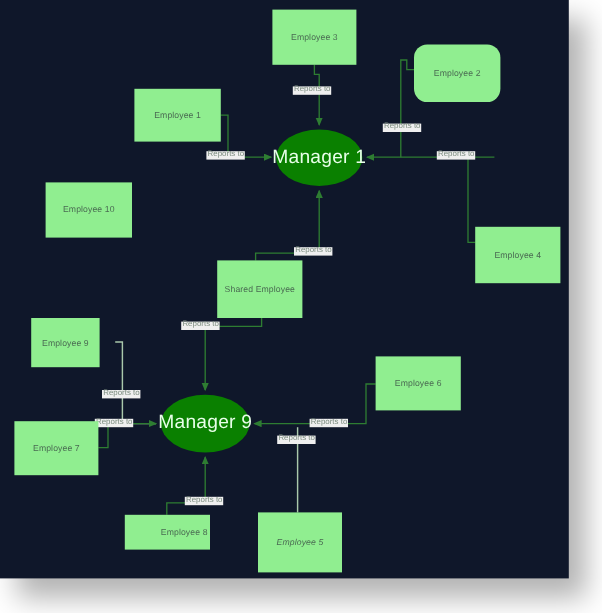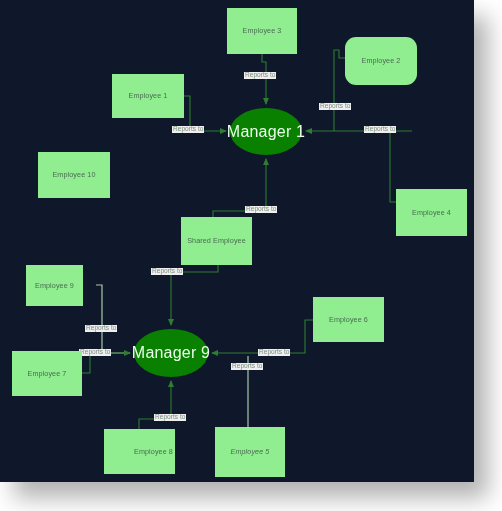--- a/index.html
+++ b/index.html
@@ -201,21 +201,21 @@
     </div>
 
     <div class="emp-node" style="left:313px; top:297px; width:71px; height:45px;">
       <span class="emp-label">Employee 6</span>
     </div>
 
     <div class="emp-node" style="left:12px; top:351px; width:70px; height:45px;">
       <span class="emp-label">Employee 7</span>
     </div>
 
-    <div class="emp-node" style="left:104px; top:429px; width:71px; height:45px;padding-left:28px;">
+    <div class="emp-node" style="left:104px; top:429px; width:71px; height:29px;padding-left:28px;">
       <span class="emp-label">Employee 8</span>
     </div>
 
     <div class="emp-node" style="left:215px; top:427px; width:70px; height:50px;font-style:italic;">
       <span class="emp-label">Employee 5</span>
     </div>
 
     <div class="mgr-node" style="left:230px; top:108px; width:72px; height:47px;">
       <span class="mgr-label">Manager 1</span>
     </div>

